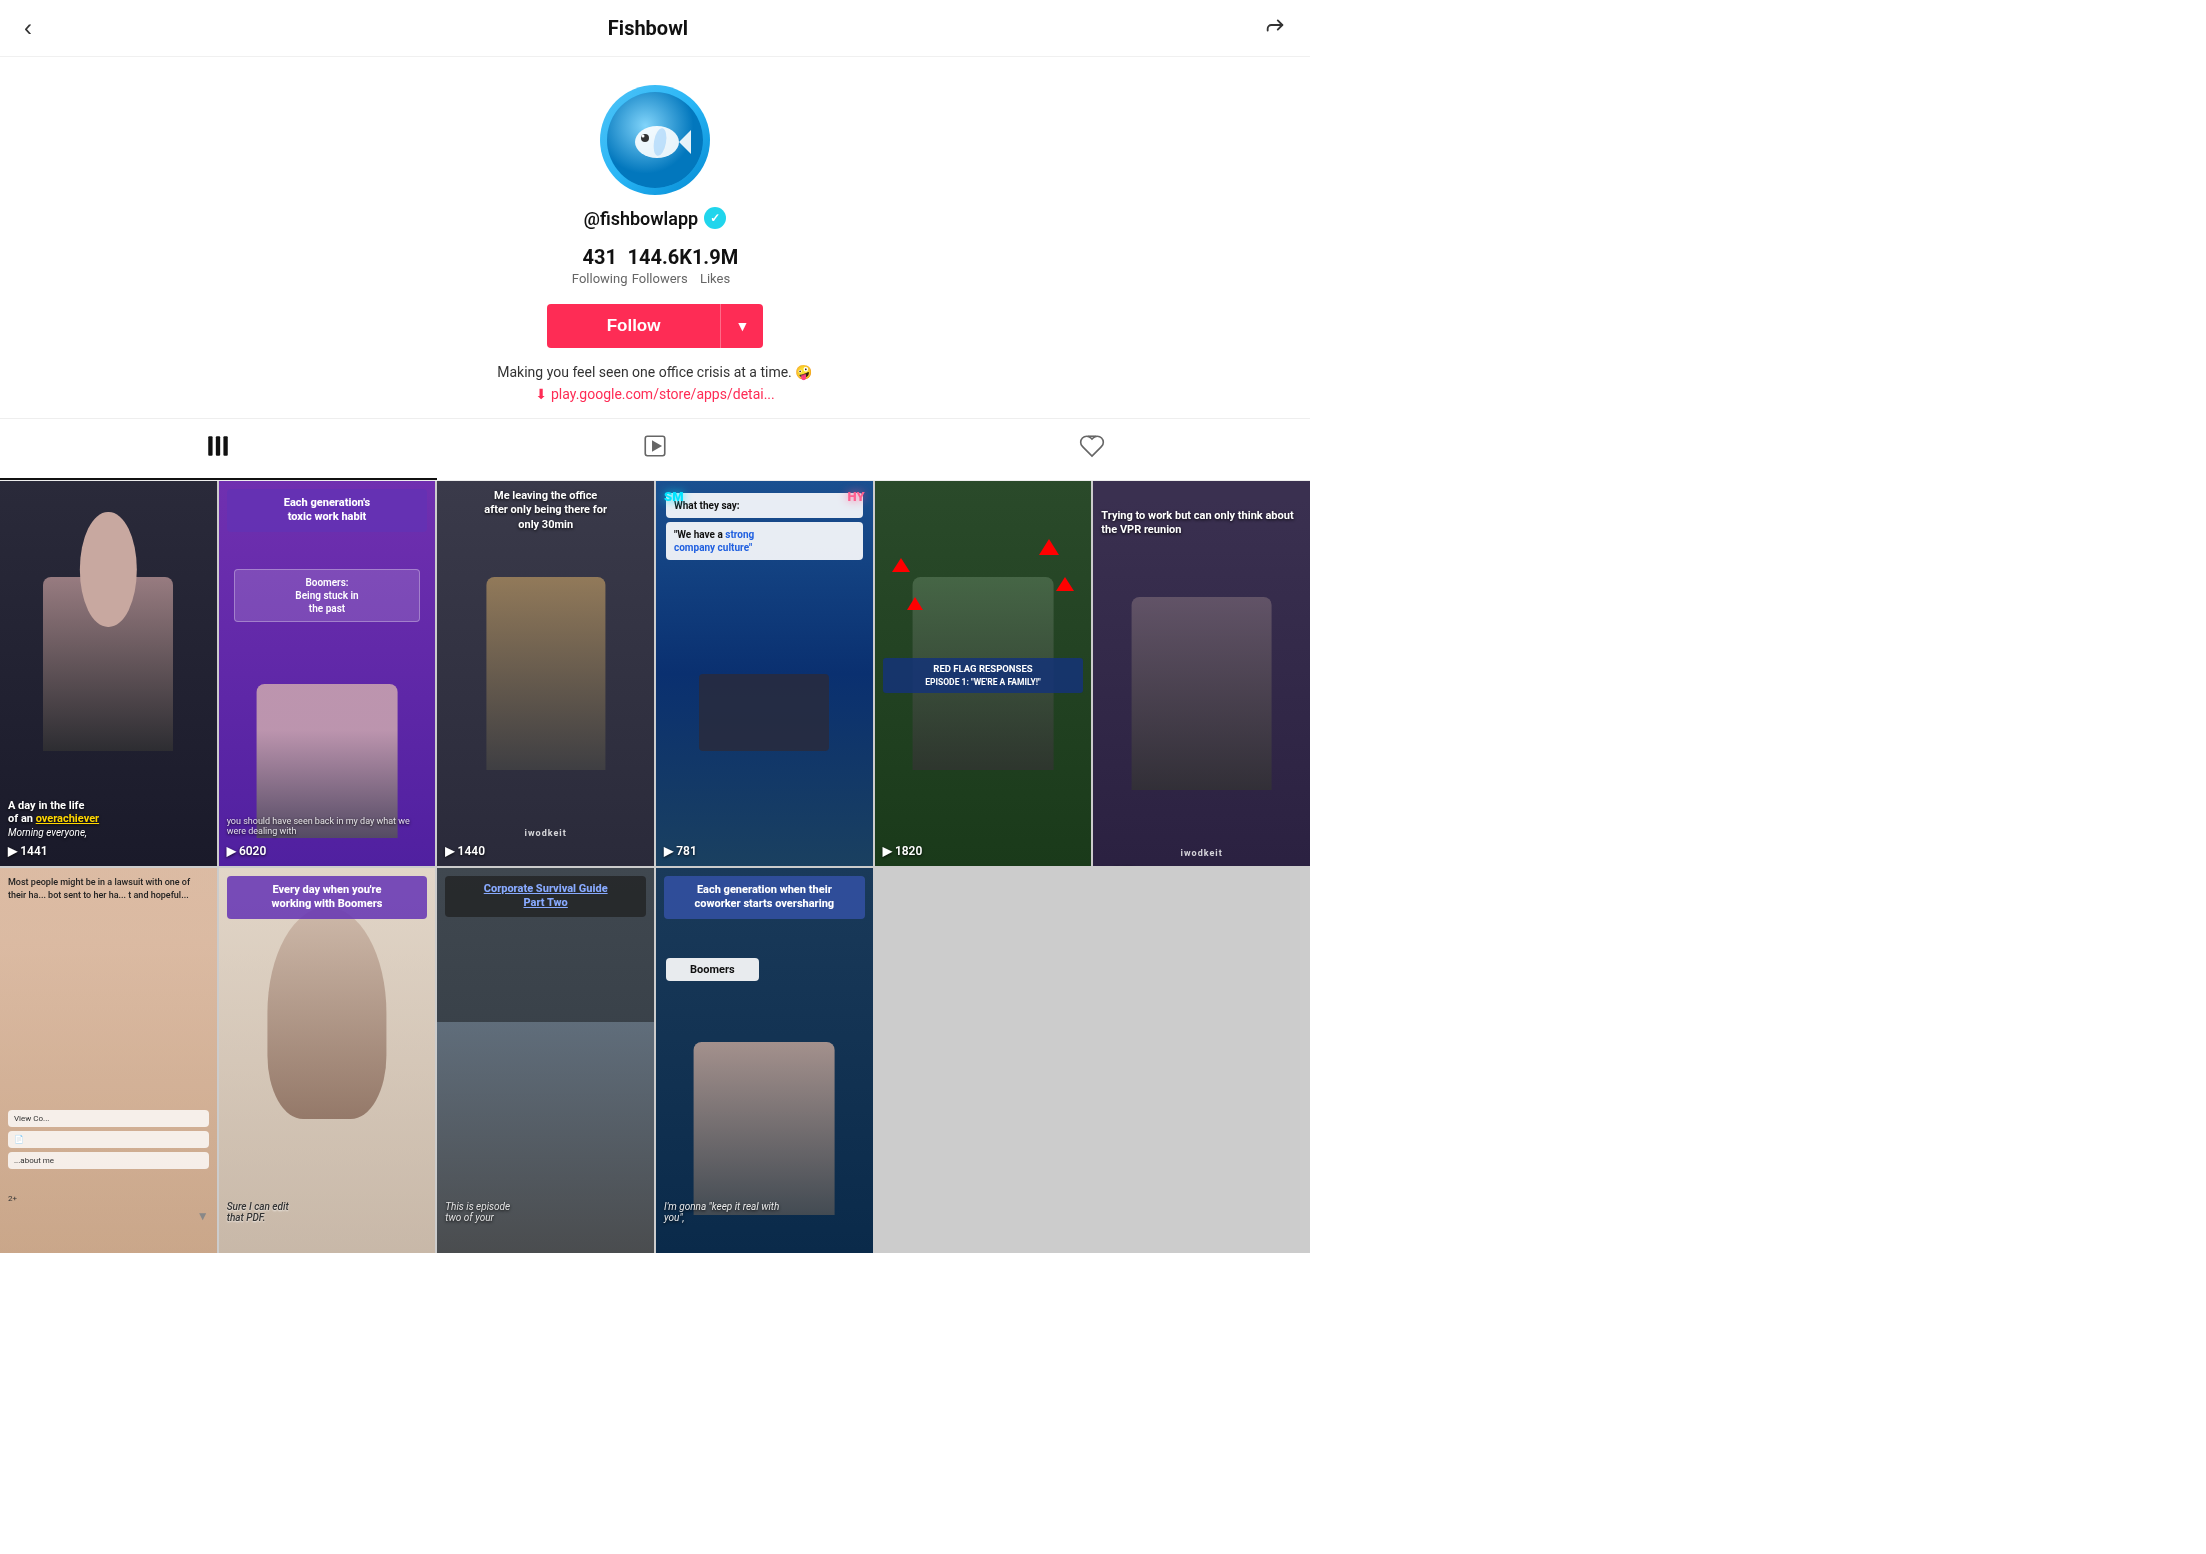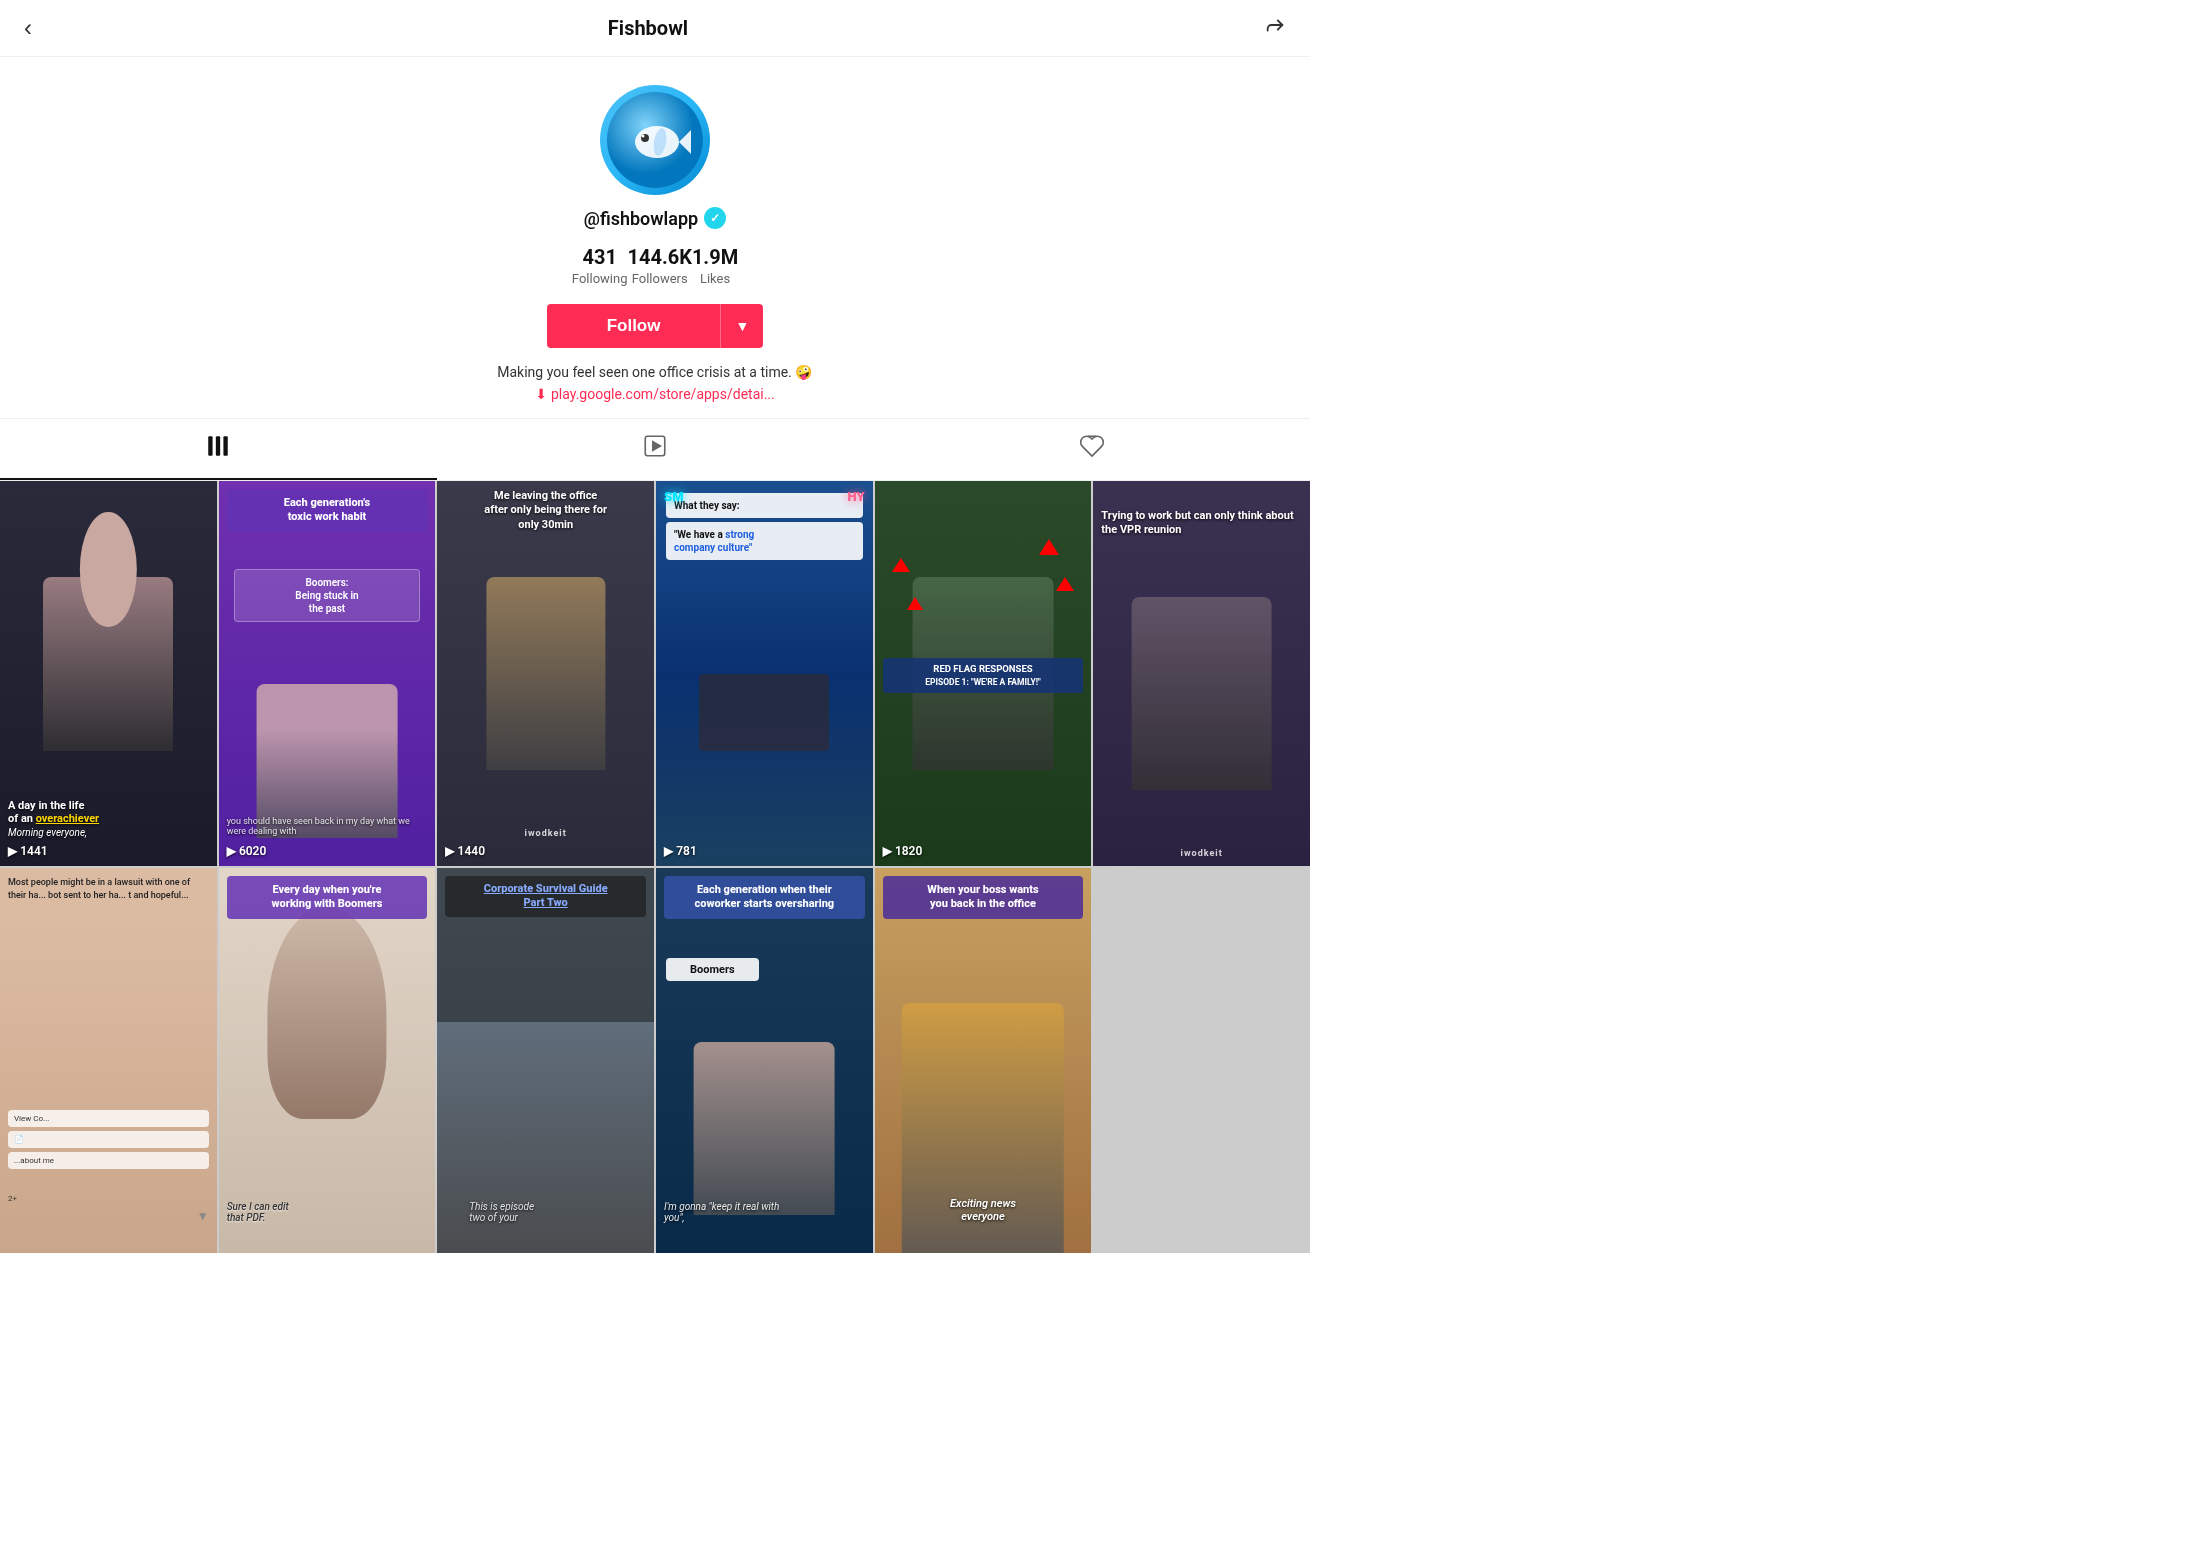--- a/index.html
+++ b/index.html
@@ -430,37 +430,29 @@
       <div style="position:absolute;top:8px;left:8px;right:8px;background:rgba(100,50,180,0.85);color:white;padding:7px 8px;border-radius:4px;font-size:11px;font-weight:800;line-height:1.3;text-align:center;">Every day when you're<br>working with Boomers</div>
       <div style="position:absolute;bottom:30px;left:8px;right:8px;color:#333;font-style:italic;font-size:10px;font-weight:500;text-shadow:0 1px 2px rgba(255,255,255,0.8);">Sure I can edit<br>that PDF.</div>
     </div>
   </div>
 
   <div class="video-thumb cell-9">
     <div style="width:100%;height:100%;background:linear-gradient(180deg,#404850 0%,#303840 100%);position:relative;">
 
       <div style="position:absolute;bottom:0;left:0;right:0;height:60%;background:linear-gradient(180deg,#708090 0%,#555 100%);opacity:0.7;"></div>
       <div style="position:absolute;top:8px;left:8px;right:8px;background:rgba(30,30,30,0.7);color:white;padding:6px 8px;border-radius:4px;font-size:11px;font-weight:800;text-align:center;line-height:1.3;"><span style="text-decoration:underline;color:#88aaff;">Corporate Survival Guide<br>Part Two</span></div>
-      <div style="position:absolute;bottom:30px;left:8px;right:8px;color:rgba(255,255,255,0.85);font-style:italic;font-size:10px;text-shadow:0 1px 3px rgba(0,0,0,0.9);margin-left:24px;">This is episode<br>two of your</div>
+      <div style="position:absolute;bottom:30px;left:8px;right:8px;color:rgba(255,255,255,0.85);font-style:italic;font-size:10px;text-shadow:0 1px 3px rgba(0,0,0,0.9);">This is episode<br>two of your</div>
     </div>
   </div>
 
   <div class="video-thumb cell-10">
     <div style="width:100%;height:100%;background:linear-gradient(180deg,#1a3a5a 0%,#0a2a4a 100%);position:relative;">
       <div style="position:absolute;top:8px;left:8px;right:8px;background:rgba(50,80,160,0.9);color:white;padding:7px 8px;border-radius:4px;font-size:11px;font-weight:800;text-align:center;line-height:1.3;">Each generation when their<br>coworker starts oversharing</div>
       <div style="position:absolute;top:90px;left:10px;background:rgba(255,255,255,0.9);color:#111;padding:5px 24px;border-radius:4px;font-size:11px;font-weight:700;text-align:right;">Boomers</div>
 
       <div style="position:absolute;bottom:10%;left:50%;transform:translateX(-50%);width:65%;height:45%;background:linear-gradient(180deg,#d4b0a0 0%,#555 100%);border-radius:8px 8px 0 0;opacity:0.75;"></div>
       <div style="position:absolute;bottom:30px;left:8px;right:8px;color:rgba(255,255,255,0.9);font-style:italic;font-size:10px;text-shadow:0 1px 3px rgba(0,0,0,0.9);">I'm gonna "keep it real with<br>you",</div>
     </div>
   </div>
 
 
-  <div class="video-thumb cell-12">
-    <div style="width:100%;height:100%;background:linear-gradient(180deg,#c8a060 0%,#a07040 100%);position:relative;">
-
-      <div style="position:absolute;bottom:0;left:50%;transform:translateX(-50%);width:75%;height:65%;background:linear-gradient(180deg,#d4a040 0%,#555 100%);border-radius:8px 8px 0 0;opacity:0.8;"></div>
-      <div style="position:absolute;top:8px;left:8px;right:8px;background:rgba(80,50,150,0.9);color:white;padding:7px 8px;border-radius:4px;font-size:11px;font-weight:800;text-align:center;line-height:1.3;">When your boss wants<br>you back in the office</div>
-      <div style="position:absolute;bottom:30px;left:8px;right:8px;color:white;font-style:italic;font-size:11px;font-weight:600;text-shadow:0 1px 3px rgba(0,0,0,0.9);text-align:center;">Exciting news<br>everyone</div>
-    </div>
-  </div>
 
 </div>
 
 </body></html>

